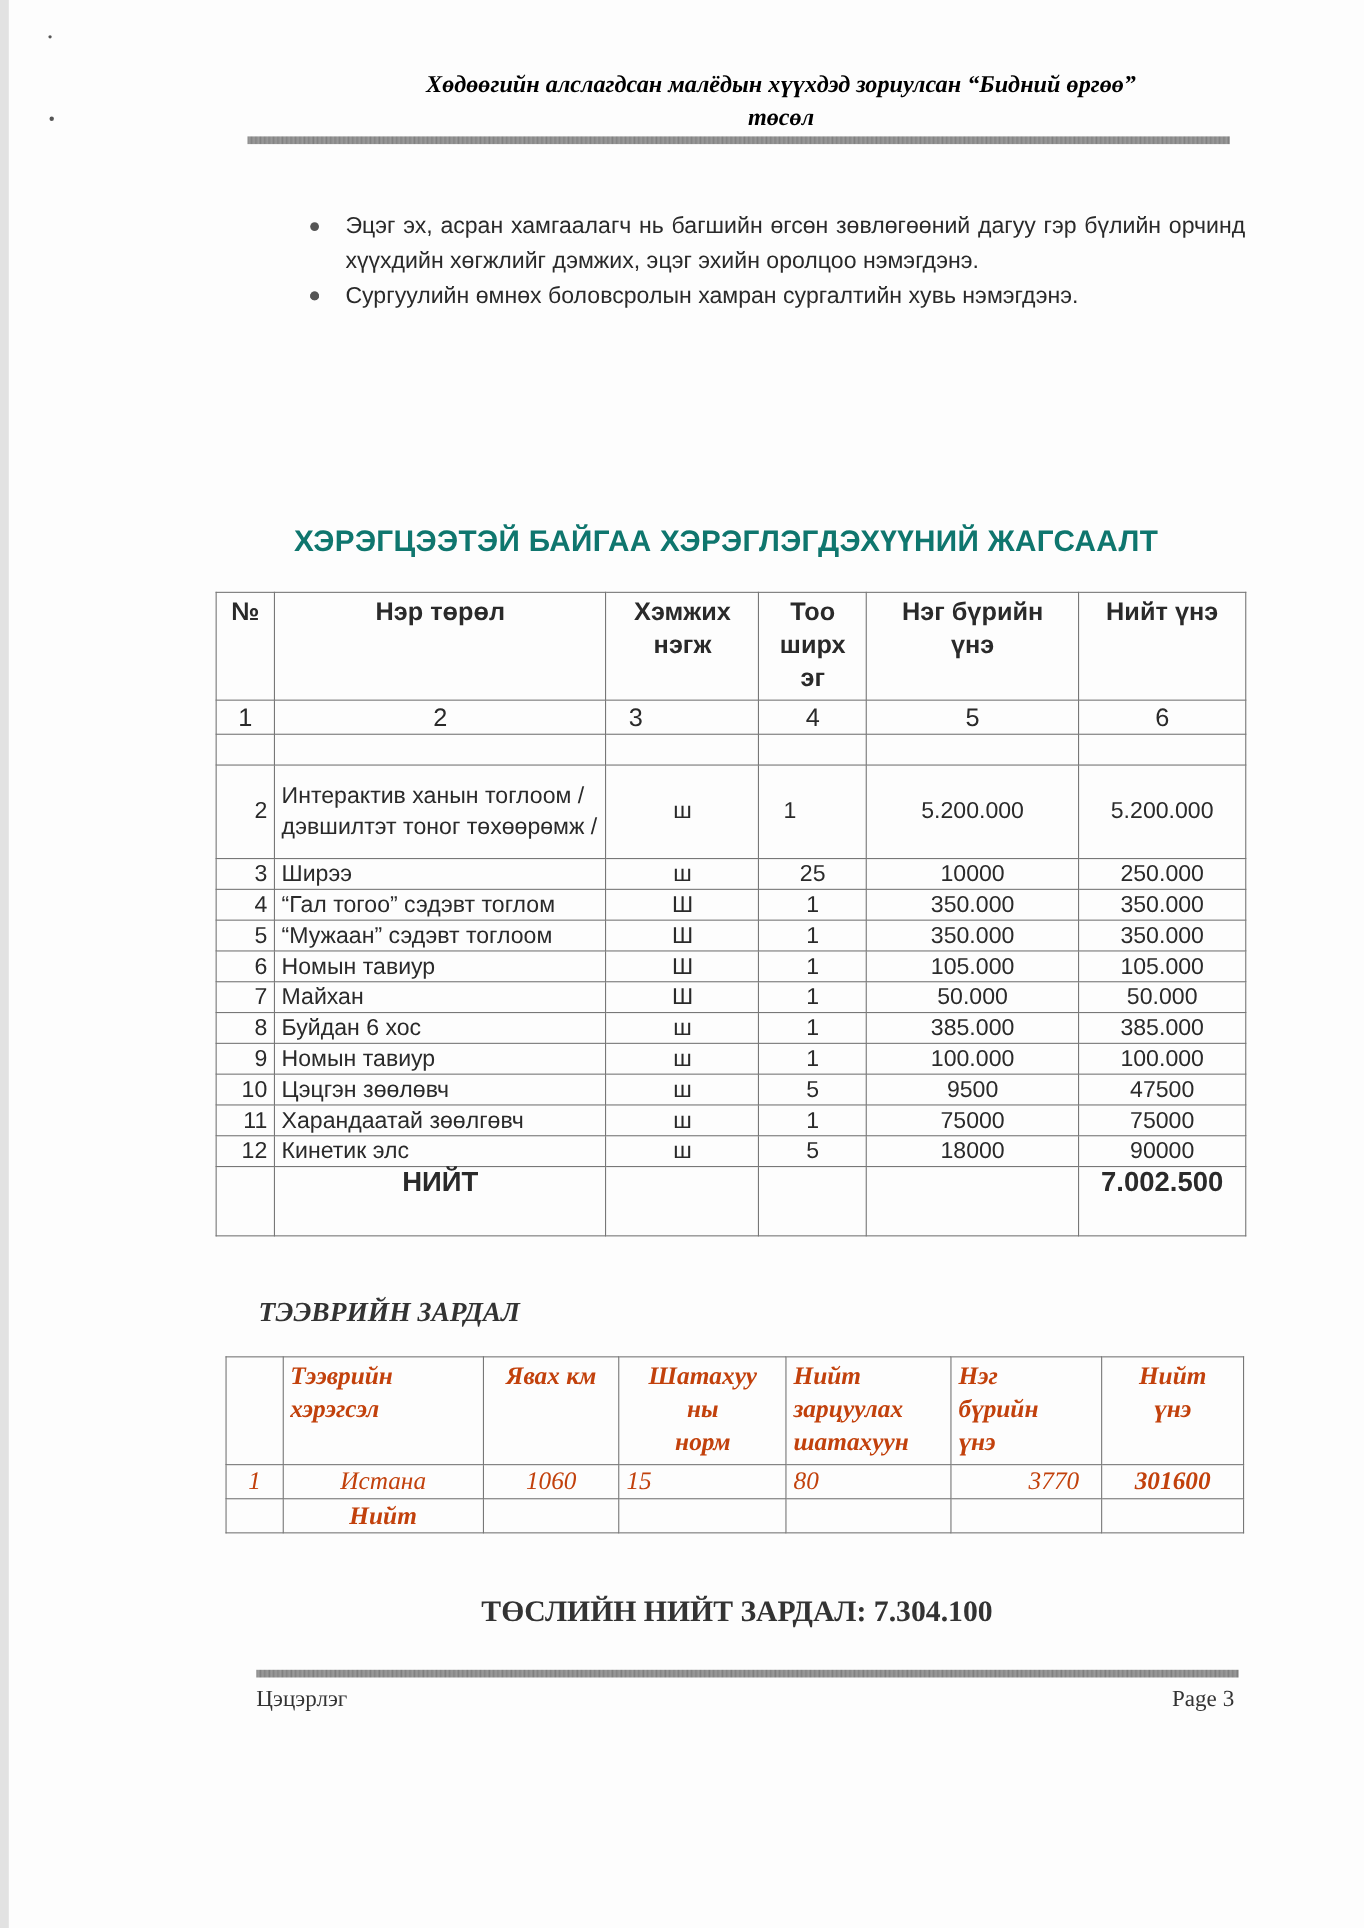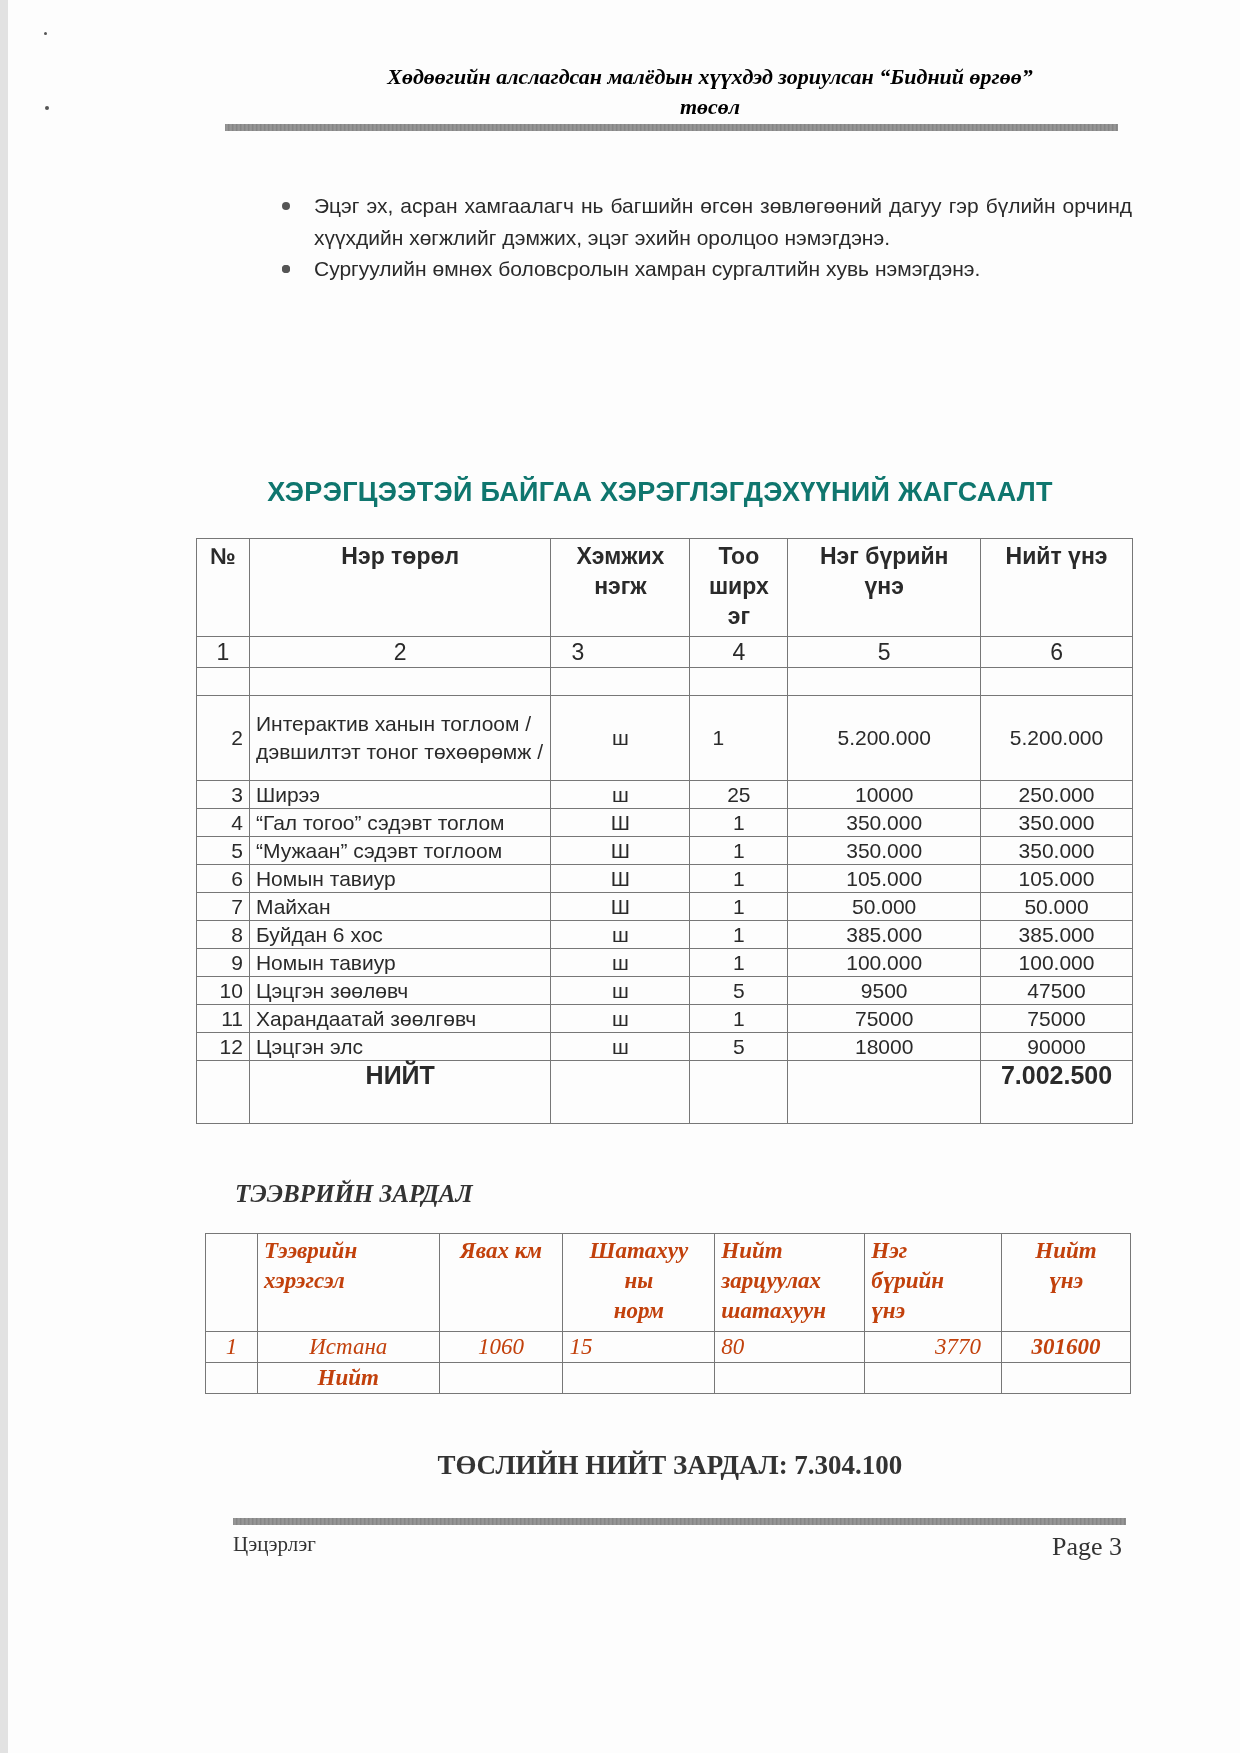--- a/index.html
+++ b/index.html
@@ -48,21 +48,21 @@
     .t2 { left: 205px; top: 1233px; width: 926px; font-family: "Liberation Serif", serif; font-style: italic; font-size: 23px; color: #c2410c; }
     .t2 td, .t2 th { border: 1.5px solid #777; padding: 0 6px; }
     .t2 th { font-weight: bold; vertical-align: top; line-height: 30px; padding-top: 2px; }
     .t2 td { height: 30px; }
 
     .grand-total {
       position: absolute; left: 200px; top: 1450px; width: 940px; text-align: center;
       font-family: "Liberation Serif", serif; font-weight: bold; font-size: 27px; color: #333;
     }
     .footer-left { position: absolute; left: 233px; top: 1532px; font-family: "Liberation Serif", serif; font-size: 21px; color: #333; }
-    .footer-right { position: absolute; right: 118px; top: 1532px; font-family: "Liberation Serif", serif; font-size: 26px; color: #333; }
+    .footer-right { position: absolute; right: 118px; top: 1532px; font-family: "Liberation Serif", serif; font-size: 21px; color: #333; }
   </style>
 </head>
 <body>
 
 <div class="left-edge"></div>
 <div class="speck" style="left:44px;top:32px;width:3px;height:3px;"></div>
 <div class="speck" style="left:45px;top:106px;"></div>
 
 <div class="header-title">
   <div>Хөдөөгийн алслагдсан малёдын хүүхдэд зориулсан “Бидний өргөө”</div>
@@ -197,21 +197,21 @@
   <tr class="item">
     <td class="n">11</td>
         <td class="name">Харандаатай зөөлгөвч</td>
         <td class="c">ш</td>
         <td class="c">1</td>
         <td class="c">75000</td>
         <td class="c">75000</td>
   </tr>
   <tr class="item">
     <td class="n">12</td>
-        <td class="name">Цэцгэн элс</td>
+        <td class="name">Кинетик элс</td>
         <td class="c">ш</td>
         <td class="c">5</td>
         <td class="c">18000</td>
         <td class="c">90000</td>
   </tr>
   <tr class="total">
     <td></td>
     <td class="c">НИЙТ</td>
     <td></td>
         <td></td>

